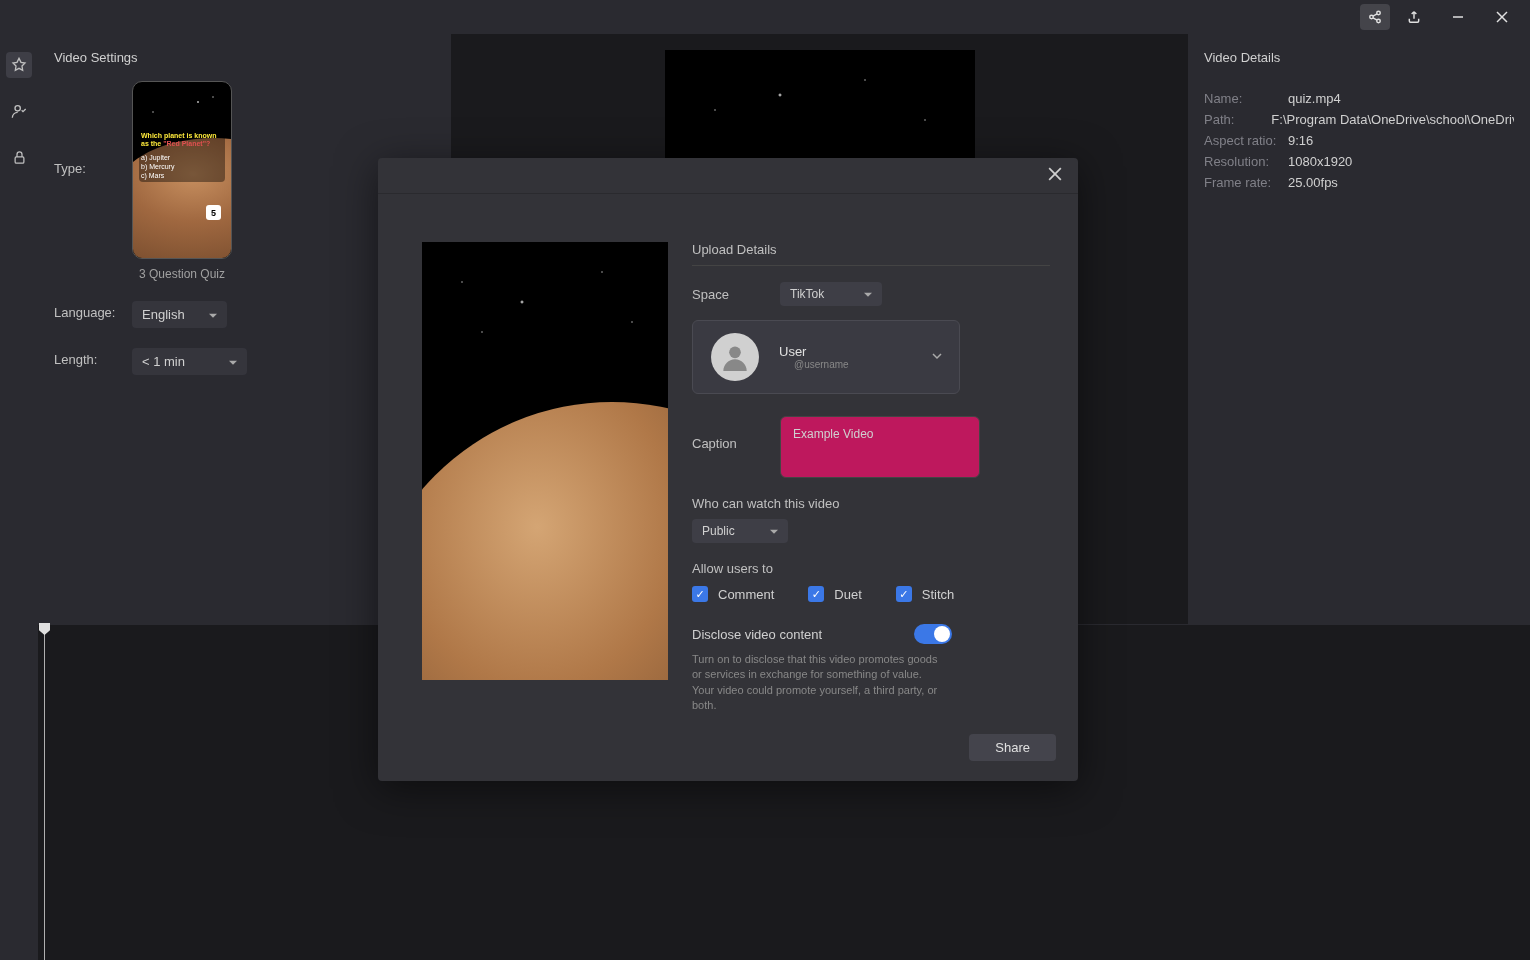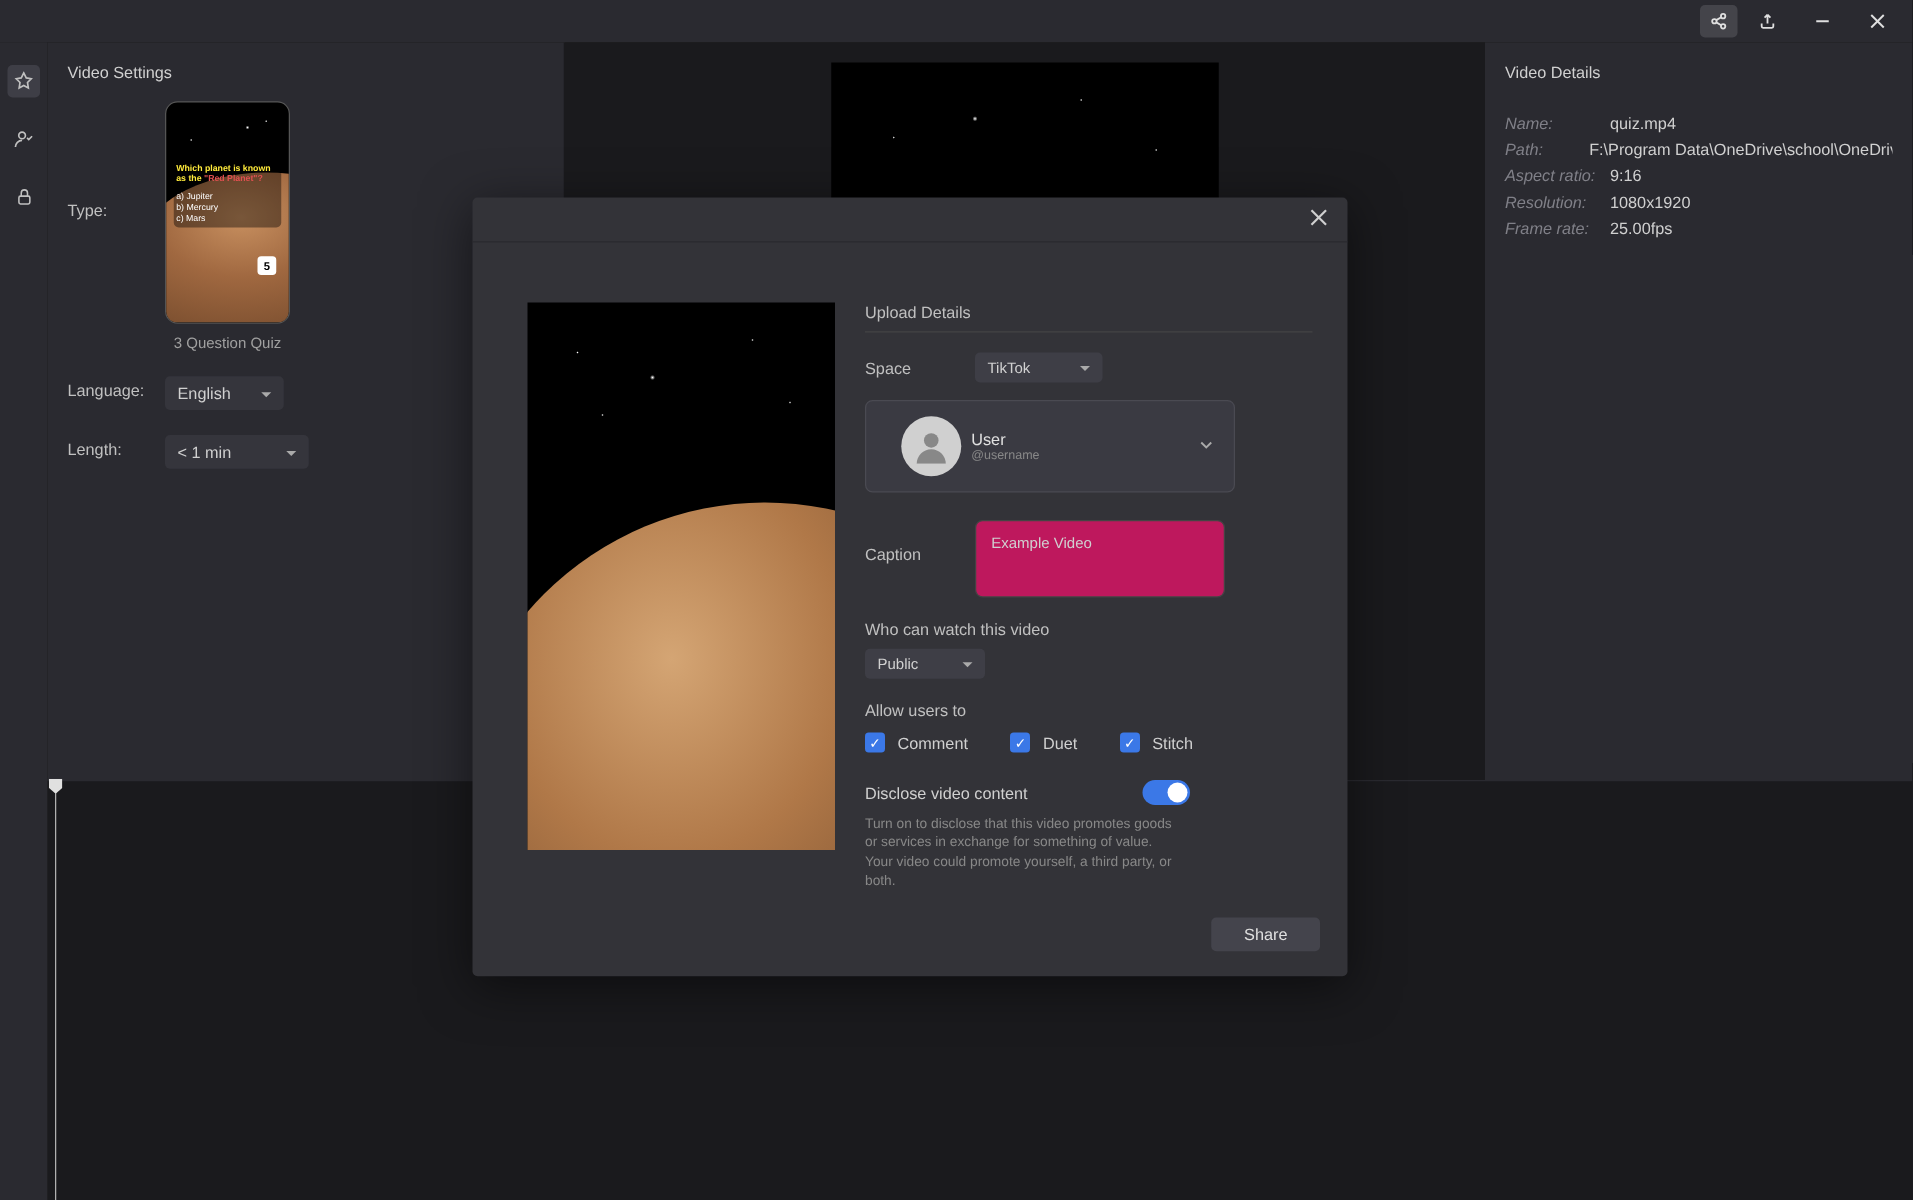--- a/index.html
+++ b/index.html
@@ -249,21 +249,20 @@
       padding: 16px 16px;
     }
     .detail-row {
       display: flex;
       margin-bottom: 6px;
       font-size: 13px;
     }
     .detail-key {
       width: 84px;
       color: #808088;
-      font-style: italic;
     }
     .detail-val {
       color: #d0d0d0;
       white-space: nowrap;
       overflow: hidden;
     }
     
     .timeline-wrapper {
       position: absolute;
       left: 38px;
@@ -412,40 +411,40 @@
       top: 50%;
       transform: translateY(-30%);
       border-left: 4px solid transparent;
       border-right: 4px solid transparent;
       border-top: 4px solid #aaa;
     }
     .user-card {
       background: #3a3a42;
       border: 1px solid #4a4a52;
       border-radius: 6px;
-      padding: 12px 28px;
-      display: flex;
-      align-items: center;
-      gap: 8px;
-      position: relative;
-      width: 296px;
+      padding: 12px 18px;
+      display: flex;
+      align-items: center;
+      gap: 20px;
+      position: relative;
+      width: 268px;
       margin-bottom: 22px;
     }
     .avatar {
       width: 48px;
       height: 48px;
       border-radius: 50%;
       background: #d0d0d0;
       display: flex;
       align-items: center;
       justify-content: center;
     }
     .avatar svg { fill: #888; }
     .user-meta .name { font-size: 13px; color: #e0e0e0; }
-    .user-meta .handle { font-size: 10px; color: #888; }
+    .user-meta .handle { font-size: 10px; color: #888; margin-left: 15px; }
     .user-card .chev {
       position: absolute;
       right: 16px;
       color: #aaa;
     }
     .caption-input {
       background: #be185d;
       border: 1px solid #444;
       border-radius: 6px;
       padding: 10px 12px;

